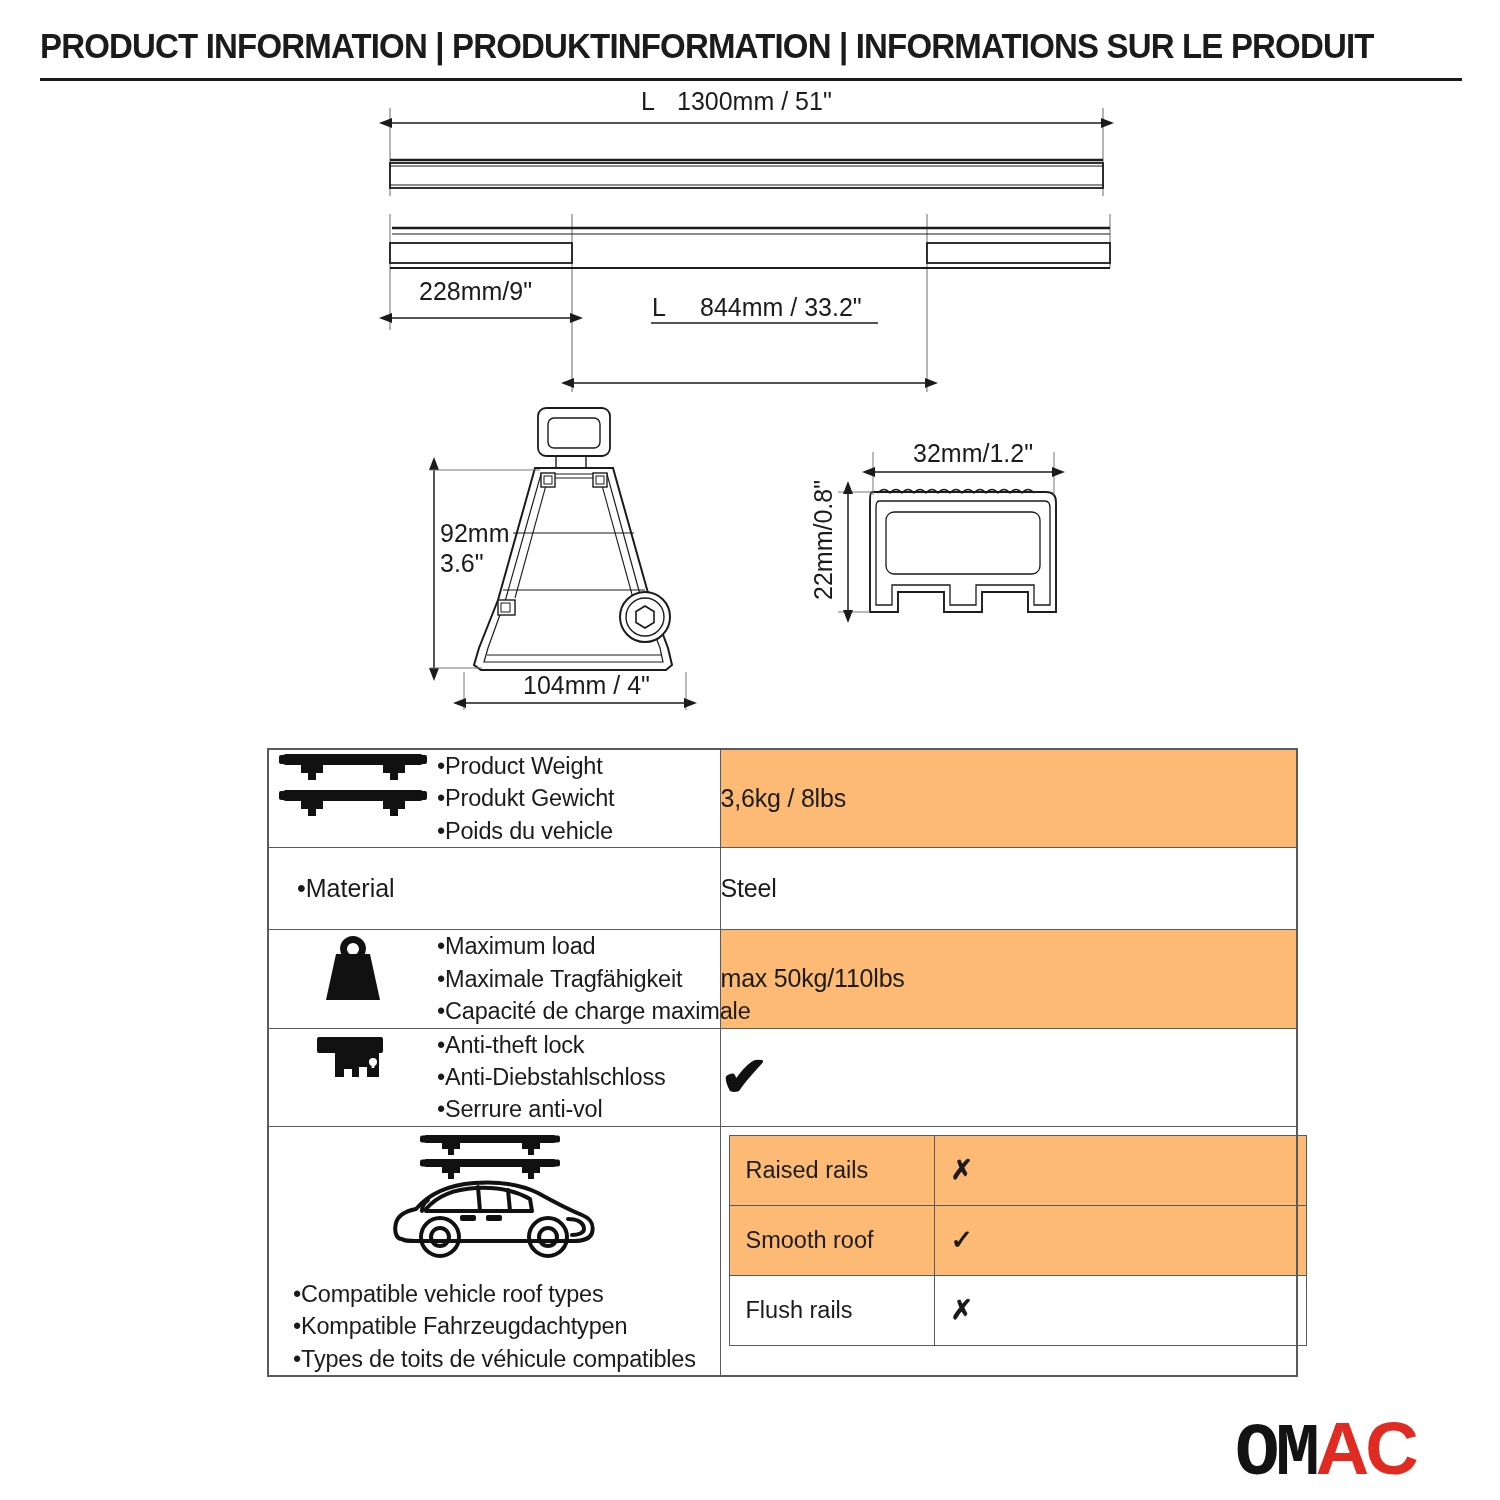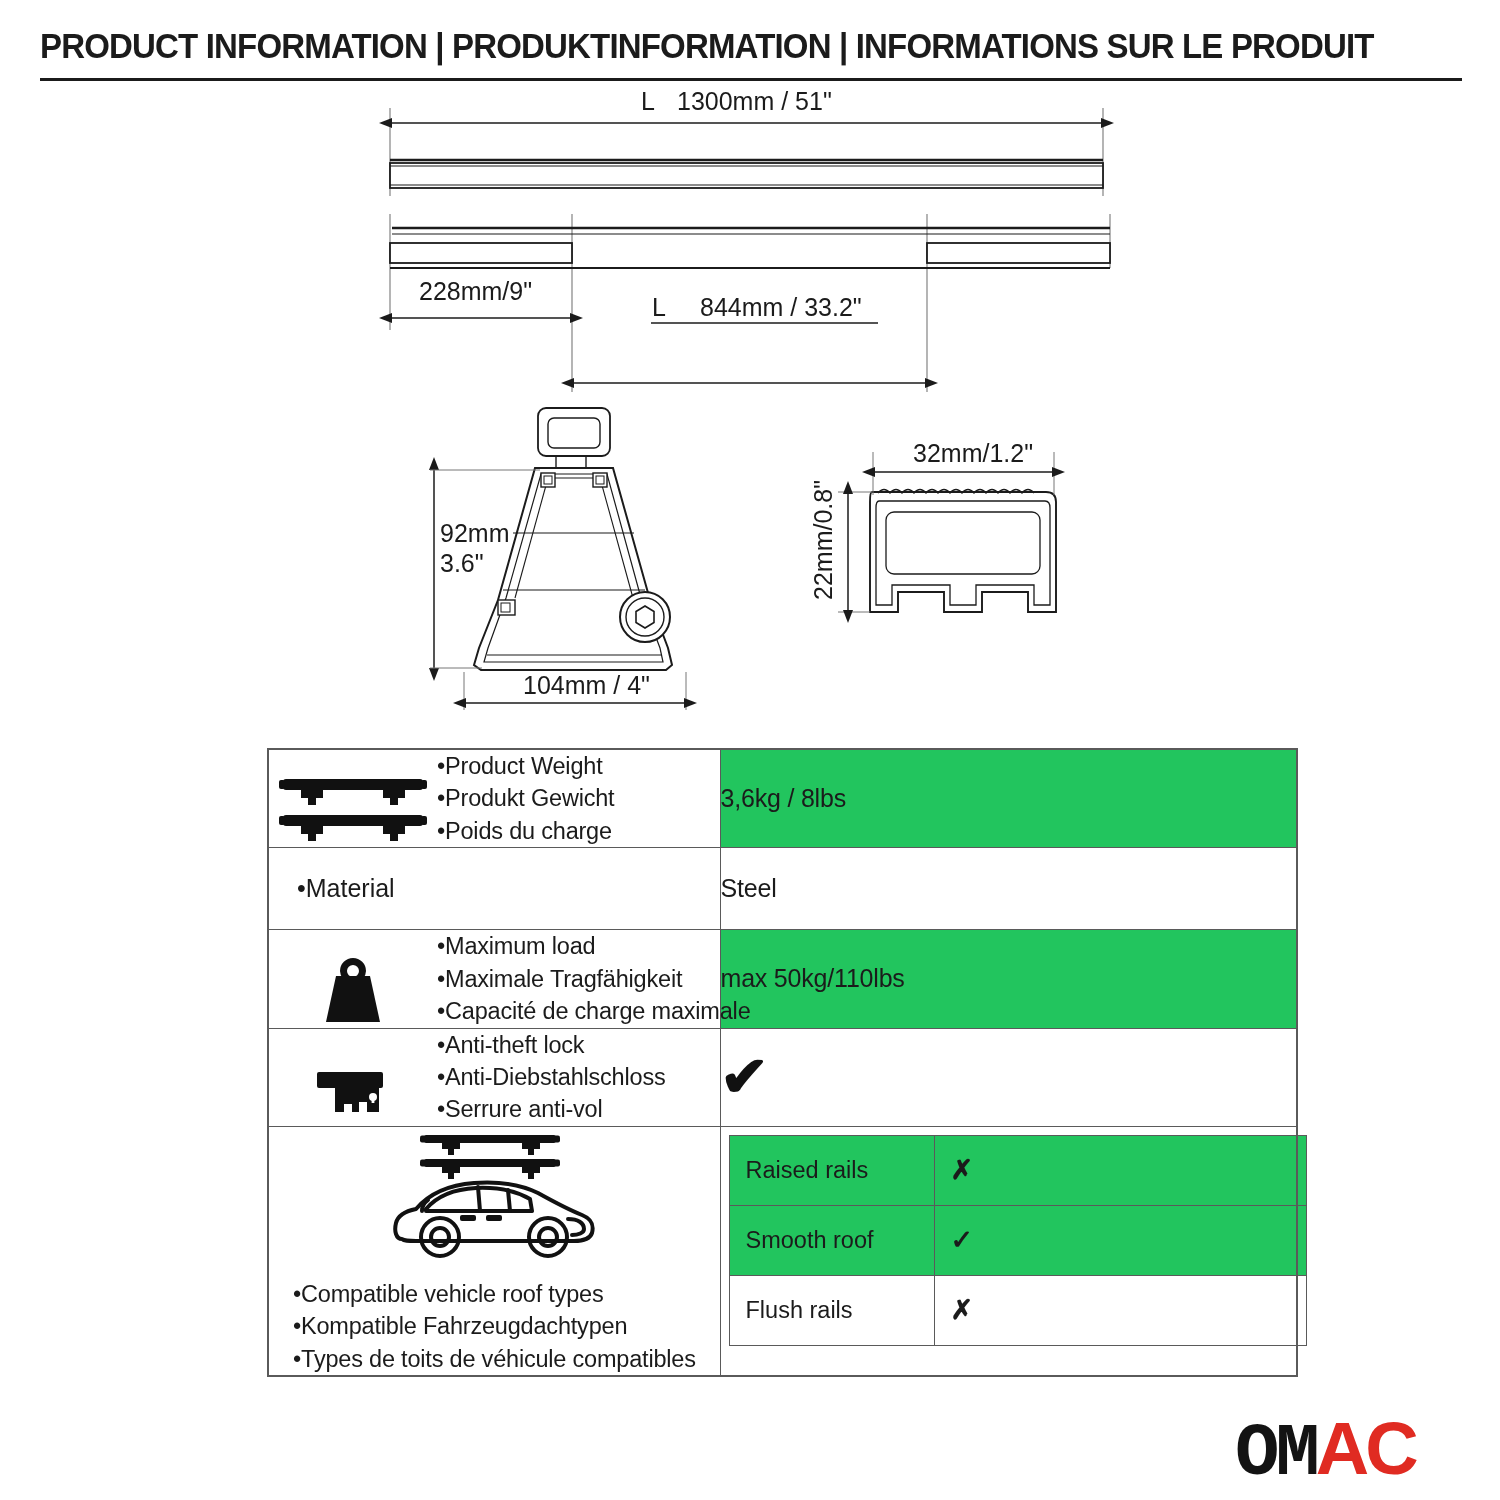--- a/index.html
+++ b/index.html
@@ -46,24 +46,24 @@
     border-collapse: collapse;
     table-layout: fixed;
   }
   .spec-table td {
     border: 1.5px solid #5a5a5a;
     vertical-align: middle;
     padding: 0;
   }
   .cell-icon-label { width: 452px; padding: 8px 0 8px 0; }
   .cell-value { width: 577px; padding-left: 22px; }
-  .gray { background: #22c55e; }
+  .gray { background: #fdba74; }
   .white { background: #ffffff; }
 
-  .rowflex { display: flex; align-items: flex-end; }
+  .rowflex { display: flex; align-items: flex-start; }
   .icon-box {
     width: 168px; min-width: 168px;
     display: flex; align-items: center; justify-content: center;
   }
   .label-list {
     font-size: 23.5px;
     line-height: 1.38;
     color: #1b1b1b;
     letter-spacing: -0.2px;
   }
@@ -256,21 +256,21 @@
                   <rect x="2" y="41" width="6" height="9" rx="2"></rect>
                   <rect x="144" y="41" width="6" height="9" rx="2"></rect>
                   <path d="M24,51 h22 v8 h-7 v7 h-8 v-7 h-7 z"></path>
                   <path d="M106,51 h22 v8 h-7 v7 h-8 v-7 h-7 z"></path>
                 </g>
               </svg>
             </div>
             <div class="label-list">
               <div>•Product Weight</div>
               <div>•Produkt Gewicht</div>
-              <div>•Poids du charge</div>
+              <div>•Poids du vehicle</div>
             </div>
           </div>
         </td>
         <td class="cell-value gray">
           <span class="value-text">3,6kg / 8lbs</span>
         </td>
       </tr>
 
       <tr>
         <td class="cell-icon-label white" style="height:82px">

